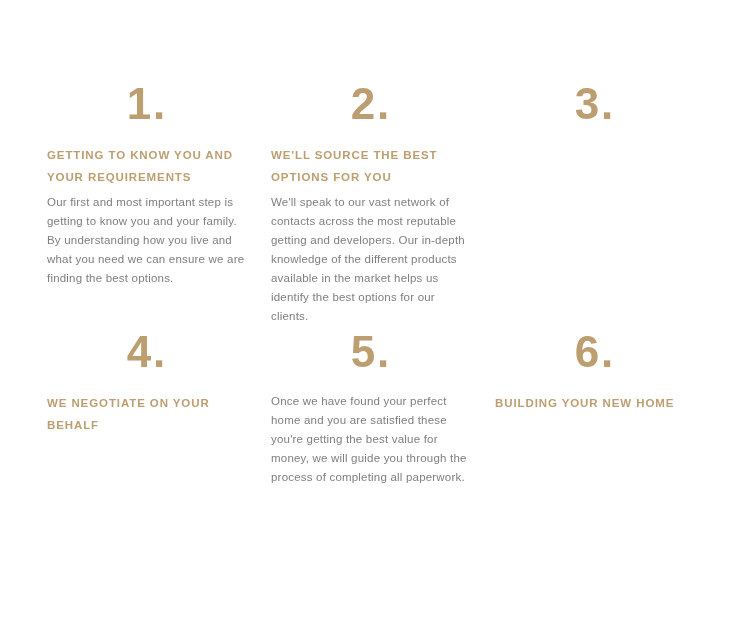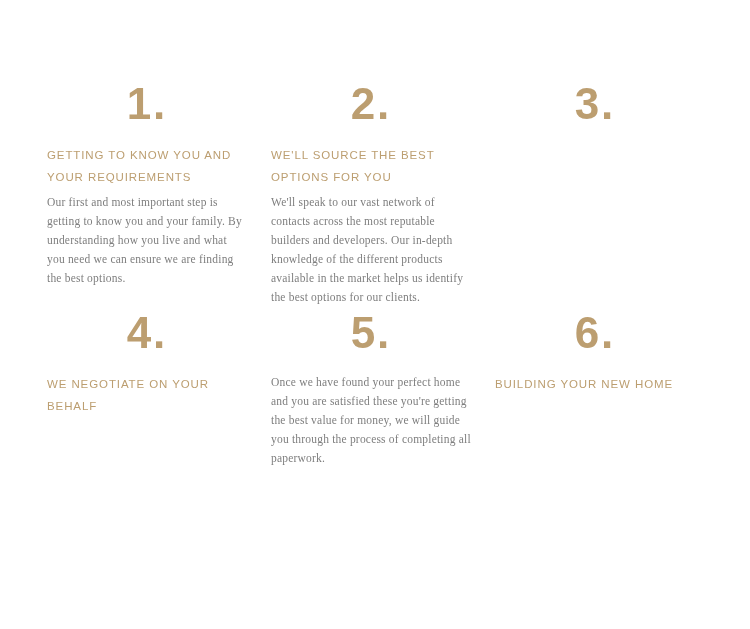--- a/index.html
+++ b/index.html
@@ -33,54 +33,53 @@
     font-weight: 700;
     letter-spacing: 2px;
     color: #bc9e70;
     text-align: center;
     margin: 0 0 18px 0;
   }
   .step-title {
     margin: 0 0 5px 0;
     font-size: 11.5px;
     line-height: 22px;
-    font-weight: 400;
+    font-weight: 700;
     letter-spacing: 0.9px;
     color: #bc9e70;
     white-space: pre-line;
     text-transform: uppercase;
   }
   .step-description {
     margin: 0;
     font-size: 11.5px;
     line-height: 19px;
     letter-spacing: 0.2px;
     color: #7e7e7e;
     font-weight: 400;
-    font-family: Liberation Serif, serif;
   }
 </style>
 </head>
 <body>
 
 <div class="page">
   <div class="steps-grid">
 
     <div class="step-card">
       <span class="step-number">1.</span>
       <h3 class="step-title">GETTING TO KNOW YOU AND
 YOUR REQUIREMENTS</h3>
       <p class="step-description">Our first and most important step is getting to know you and your family. By understanding how you live and what you need we can ensure we are finding the best options.</p>
     </div>
 
     <div class="step-card">
       <span class="step-number">2.</span>
       <h3 class="step-title">WE'LL SOURCE THE BEST
 OPTIONS FOR YOU</h3>
-      <p class="step-description">We'll speak to our vast network of contacts across the most reputable builders and developers. Our in-depth knowledge of the different products available in the market helps us identify the best options for our clients.</p>
+      <p class="step-description">We'll speak to our vast network of contacts across the most reputable getting and developers. Our in-depth knowledge of the different products available in the market helps us identify the best options for our clients.</p>
     </div>
 
     <div class="step-card">
       <span class="step-number">3.</span>
     </div>
 
     <div class="step-card">
       <span class="step-number">4.</span>
       <h3 class="step-title">WE NEGOTIATE ON YOUR
 BEHALF</h3>

